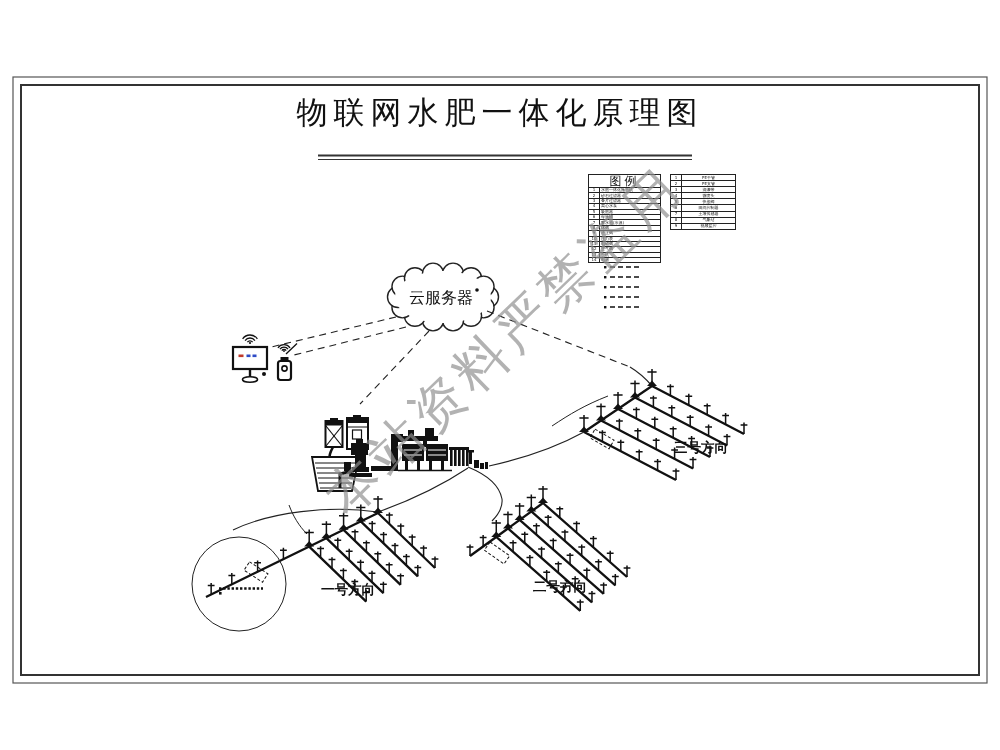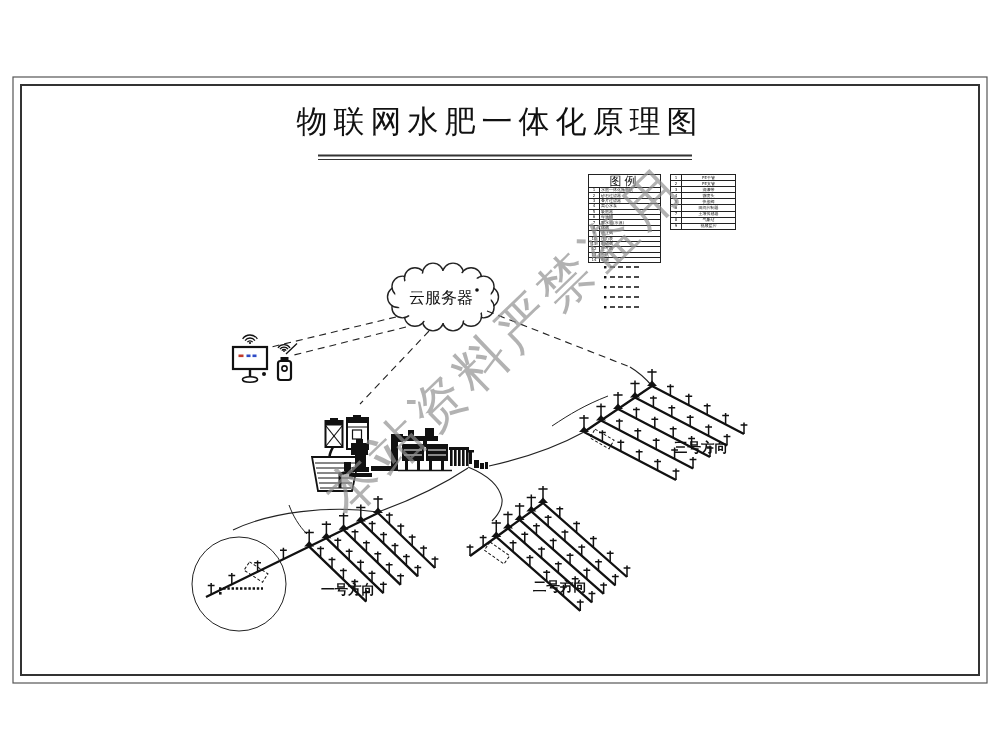--- a/index.html
+++ b/index.html
@@ -1,19 +1,19 @@
 <!DOCTYPE html>
 <html><head>
 <meta charset="utf-8">
 <style>
   html,body{margin:0;padding:0;background:#fff;}
   #page{position:relative;width:1000px;height:750px;background:#ffffff;overflow:hidden;
         font-family:"Liberation Sans",sans-serif;}
   #art{position:absolute;left:0;top:0;}
-  .title{position:absolute;left:0;top:101px;width:1000px;text-align:center;
+  .title{position:absolute;left:0;top:92px;width:1000px;text-align:center;
          font-family:"DejaVu Serif","Liberation Serif",serif;font-size:31px;
          letter-spacing:6px;color:#111;}
   
   table.leg{position:absolute;border-collapse:collapse;background:#fff;
             font-family:"DejaVu Sans",sans-serif;color:#111;}
   table.leg td,table.leg th{border:0.5px solid #222;padding:0 1px;line-height:1;
             font-size:4px;font-weight:normal;white-space:nowrap;overflow:hidden;}
   #legend-main{left:588px;top:174px;width:73px;}
   #legend-main th{font-size:12px;letter-spacing:3px;text-align:center;height:8px;}
   #legend-main td{height:4.4px;}

